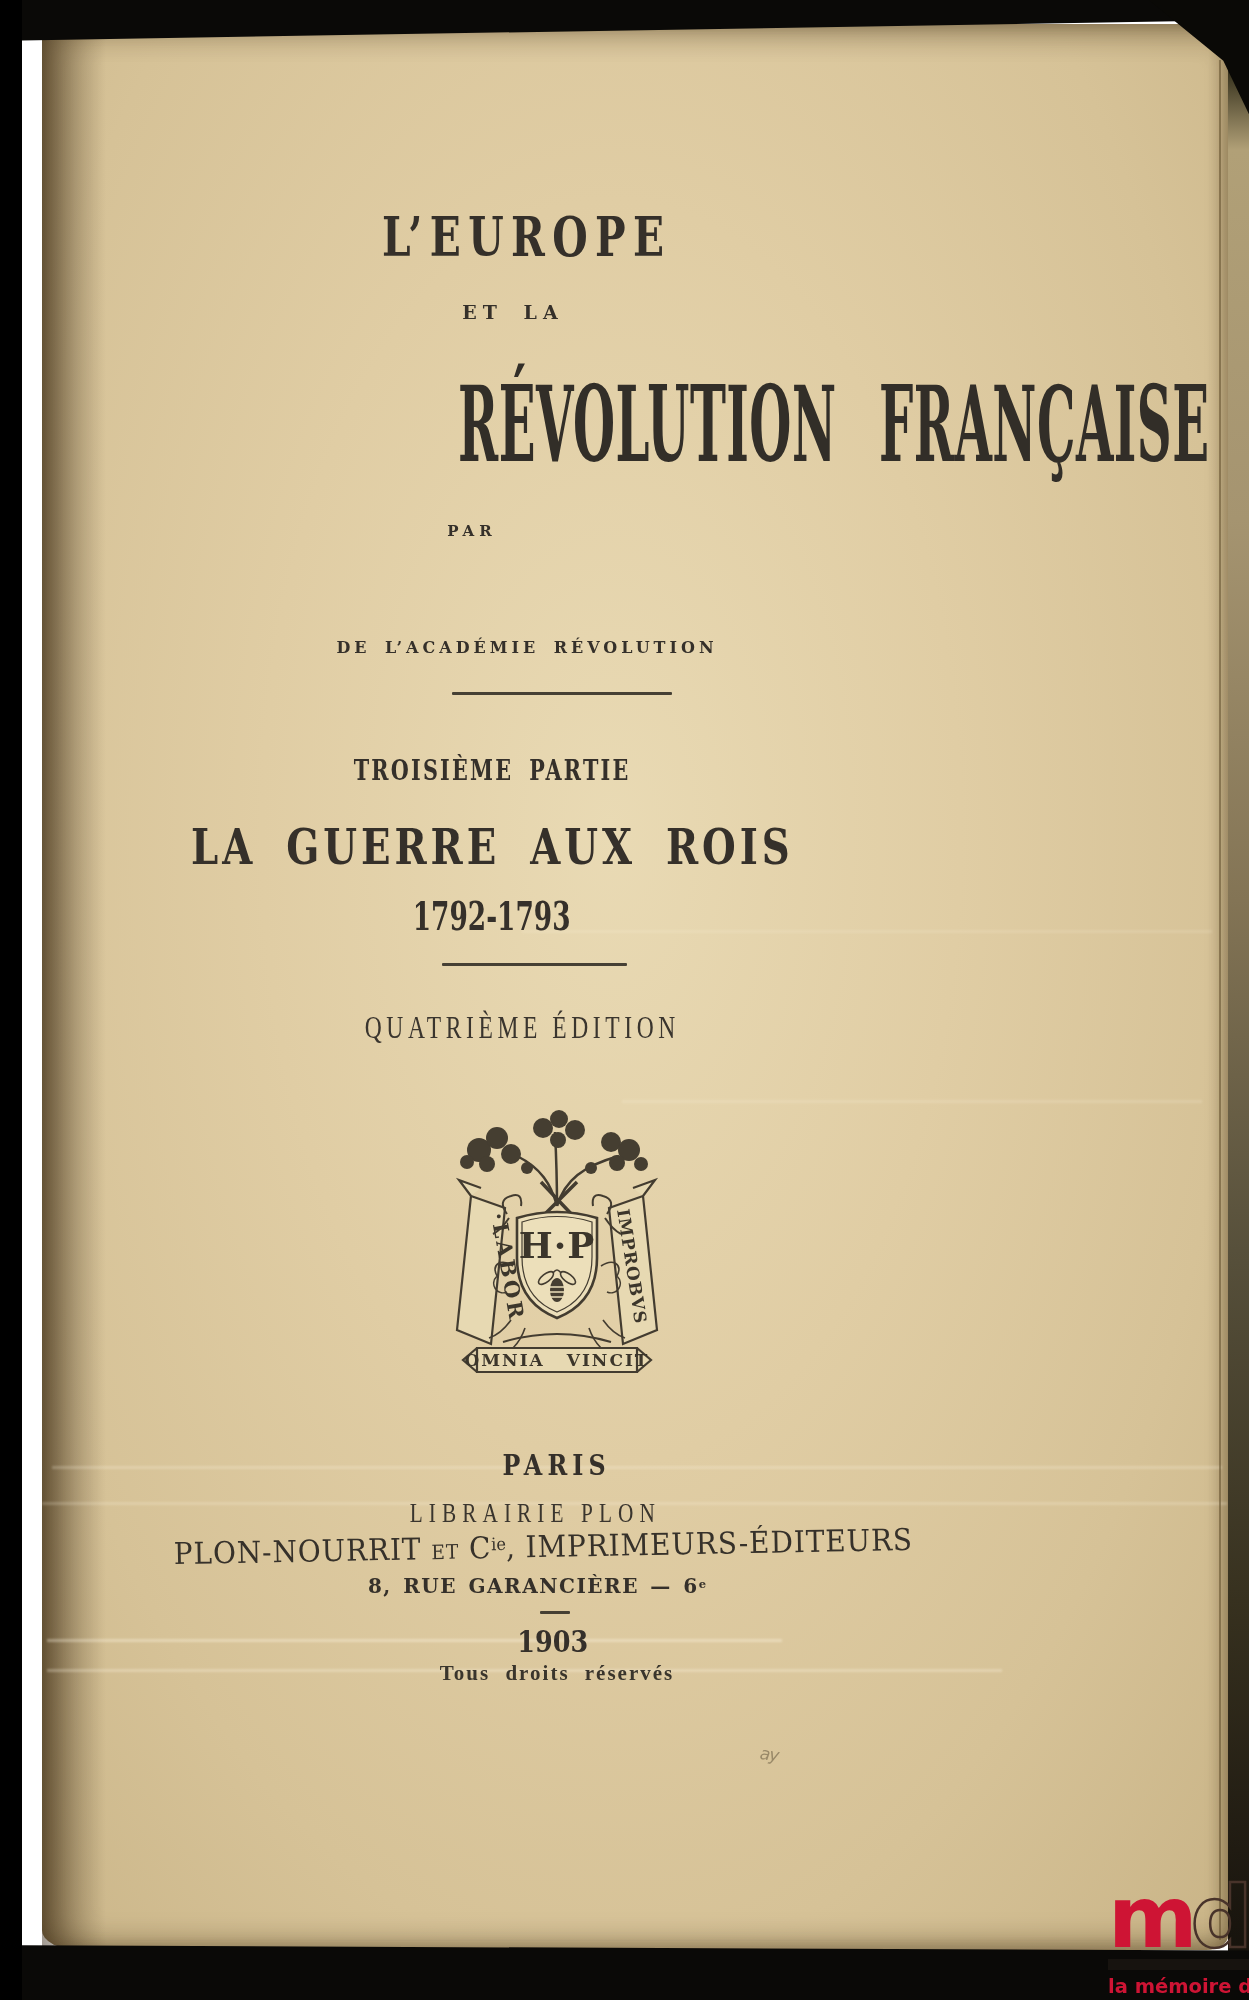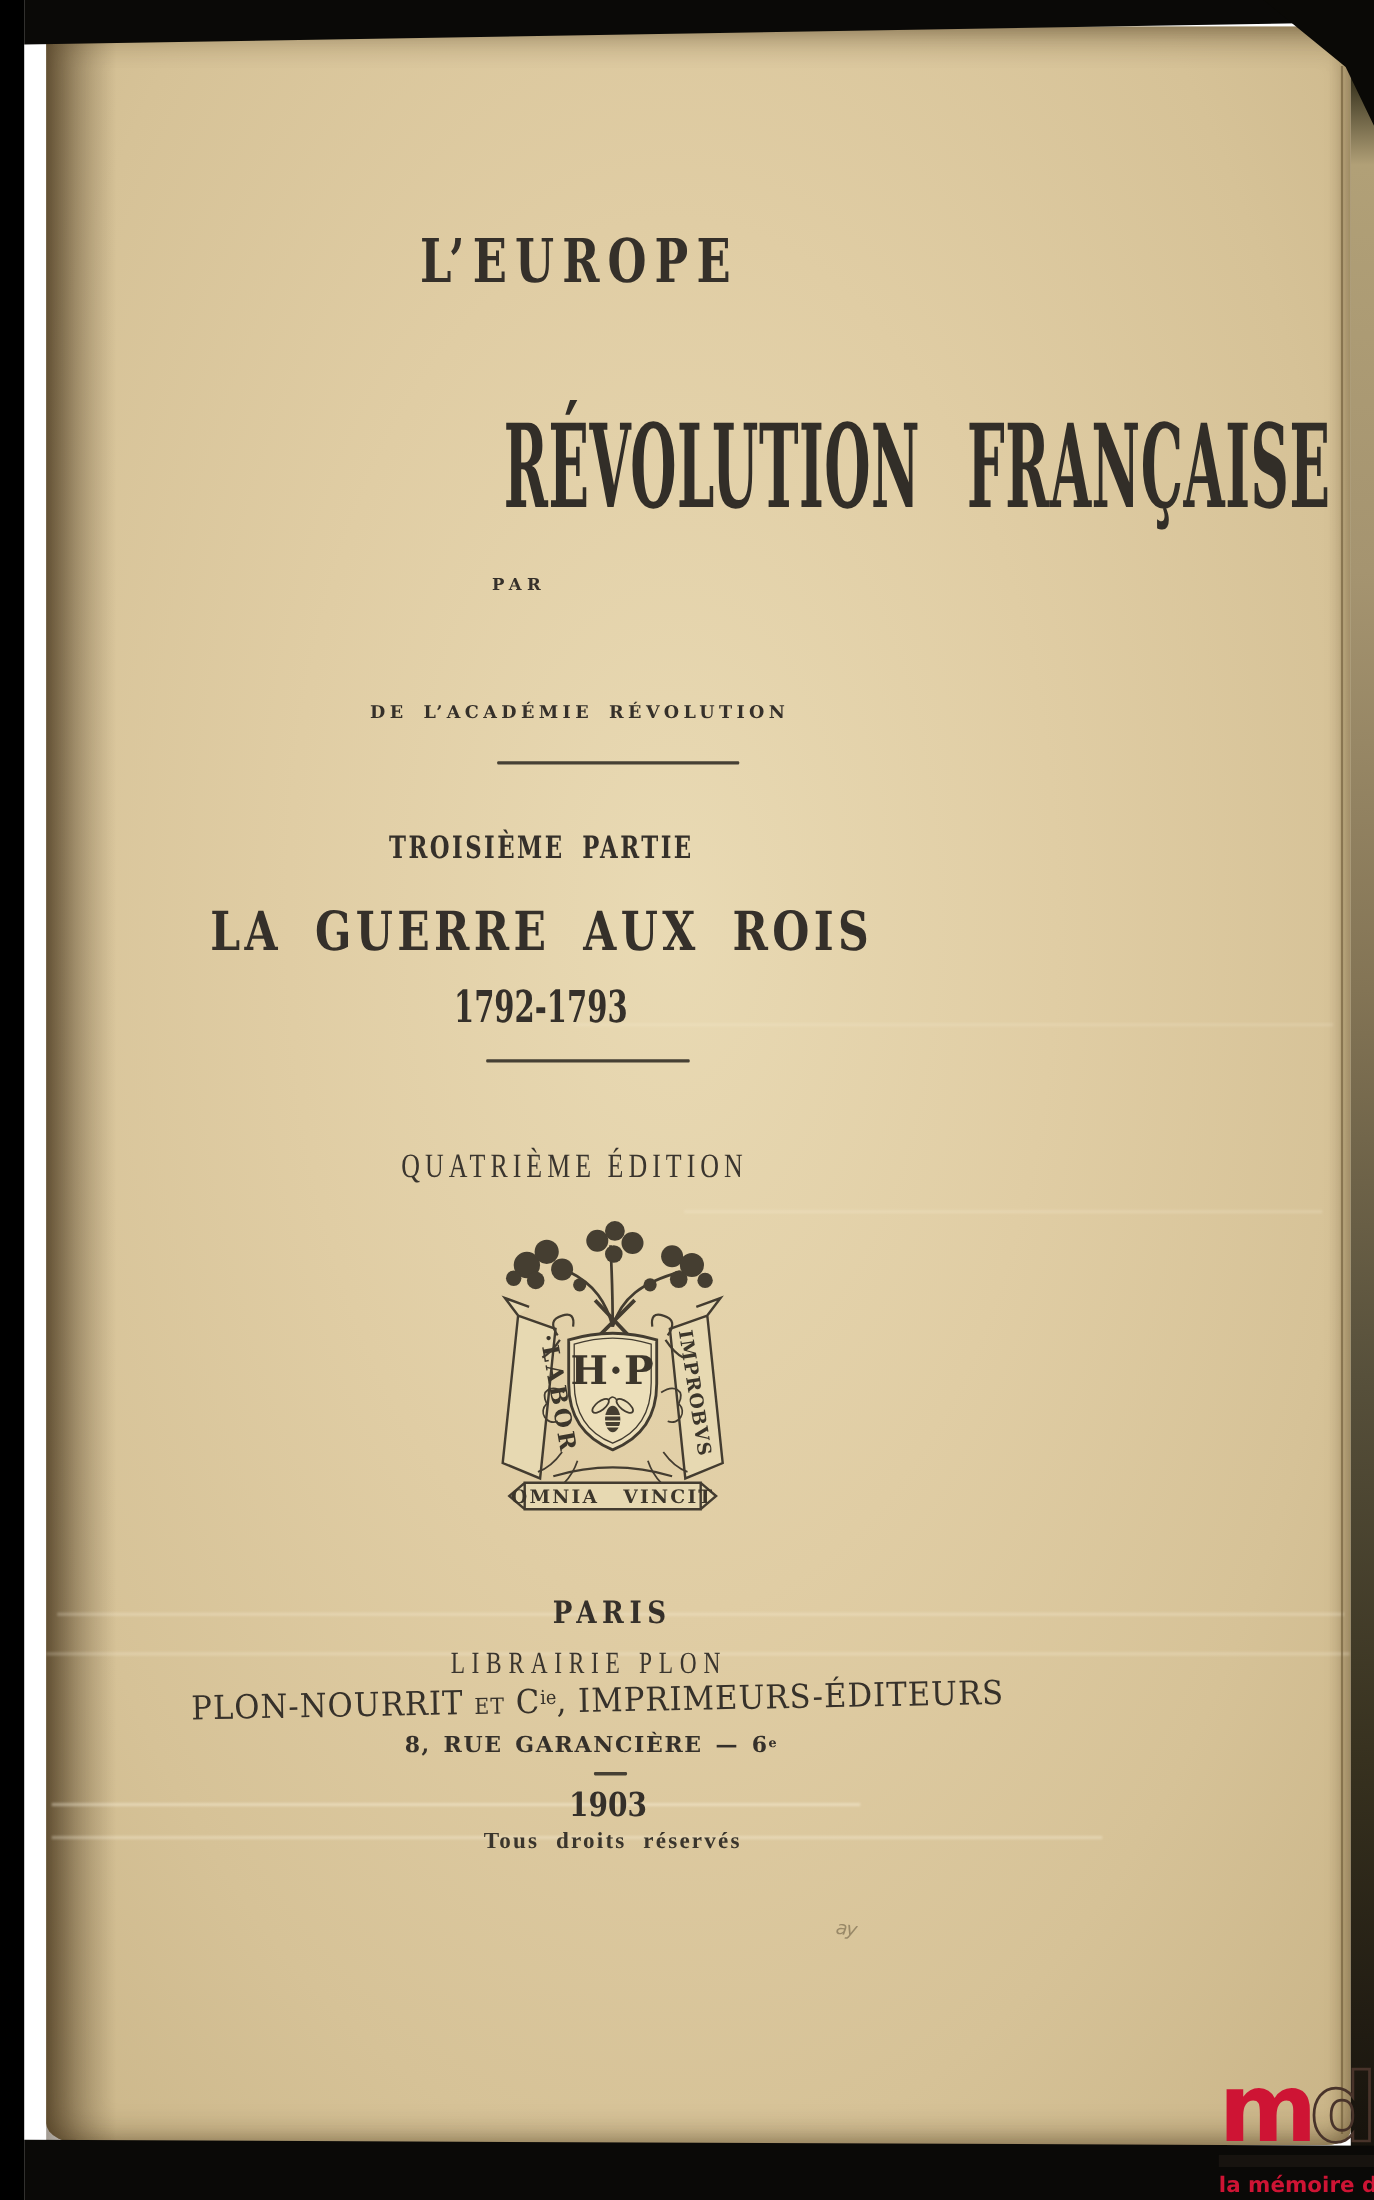--- a/index.html
+++ b/index.html
@@ -41,21 +41,21 @@
   .t-acad{top:640px;margin-left:0;font-size:16px;font-weight:bold;letter-spacing:4px;word-spacing:5px;}
   .rule{position:absolute;background:#464034;height:3px;border-radius:1px;}
   .rule1{left:430px;top:692px;width:220px;}
   .rule2{left:420px;top:963px;width:185px;}
   .t-part{top:757px;margin-left:-35px;font-size:28px;font-weight:bold;letter-spacing:3px;word-spacing:9px;}
   .t-part .inner{transform:scaleX(.74);}
   .t-guerre{top:823px;margin-left:-35px;font-size:49px;font-weight:bold;letter-spacing:5px;word-spacing:16px;}
   .t-guerre .inner{transform:scaleX(.79);}
   .t-years{top:896px;margin-left:-35px;font-size:40px;font-weight:bold;}
   .t-years .inner{transform:scaleX(.66);}
-  .t-edition{top:1044px;margin-left:-5px;font-family:"Liberation Serif",serif;font-size:31px;letter-spacing:6px;color:#3a352e;}
+  .t-edition{top:1012px;margin-left:-5px;font-family:"Liberation Serif",serif;font-size:31px;letter-spacing:6px;color:#3a352e;}
   .t-edition .inner{transform:scaleX(.76);}
   .t-paris{top:1452px;margin-left:30px;font-size:28px;font-weight:bold;letter-spacing:6px;}
   .t-paris .inner{transform:scaleX(.85);}
   .t-libr{top:1499px;margin-left:8px;font-family:"Liberation Serif",serif;font-size:28px;letter-spacing:8px;color:#3a352e;}
   .t-libr .inner{transform:scaleX(.76);}
   .t-plon{top:1532px;margin-left:16px;font-size:30px;letter-spacing:1px;color:#36312a;}
   .t-plon .inner{transform:rotate(-1.1deg) scaleX(.93);}
   .t-plon .et{font-size:20px;letter-spacing:1px;}
   .t-plon sup,.t-addr sup{font-size:.58em;vertical-align:.45em;letter-spacing:0;}
   .t-addr{top:1576px;margin-left:10px;font-size:20px;font-weight:bold;letter-spacing:1.5px;word-spacing:3px;}
@@ -86,20 +86,21 @@
   <div class="gutter-shadow"></div>
 
   <div class="streak" style="left:500px;top:930px;width:690px;opacity:.18;"></div>
   <div class="streak" style="left:600px;top:1100px;width:580px;opacity:.22;"></div>
   <div class="streak" style="left:30px;top:1466px;width:1170px;opacity:.30;"></div>
   <div class="streak" style="left:20px;top:1502px;width:1185px;opacity:.28;"></div>
   <div class="streak" style="left:25px;top:1639px;width:735px;opacity:.45;"></div>
   <div class="streak" style="left:25px;top:1669px;width:955px;opacity:.38;"></div>
 
   <div class="line t-europe"><span class="inner">L’EUROPE</span></div>
+  <div class="line t-etla"><span class="inner">ET LA</span></div>
   <div class="line t-rev"><span class="inner">RÉVOLUTION FRANÇAISE</span></div>
 
   <div class="line t-par">PAR</div>
   <div class="line t-acad">DE L’ACADÉMIE RÉVOLUTION</div>
   <div class="rule rule1"></div>
 
   <div class="line t-part"><span class="inner">TROISIÈME PARTIE</span></div>
   <div class="line t-guerre"><span class="inner">LA GUERRE AUX ROIS</span></div>
   <div class="line t-years"><span class="inner">1792-1793</span></div>
   <div class="rule rule2"></div>

